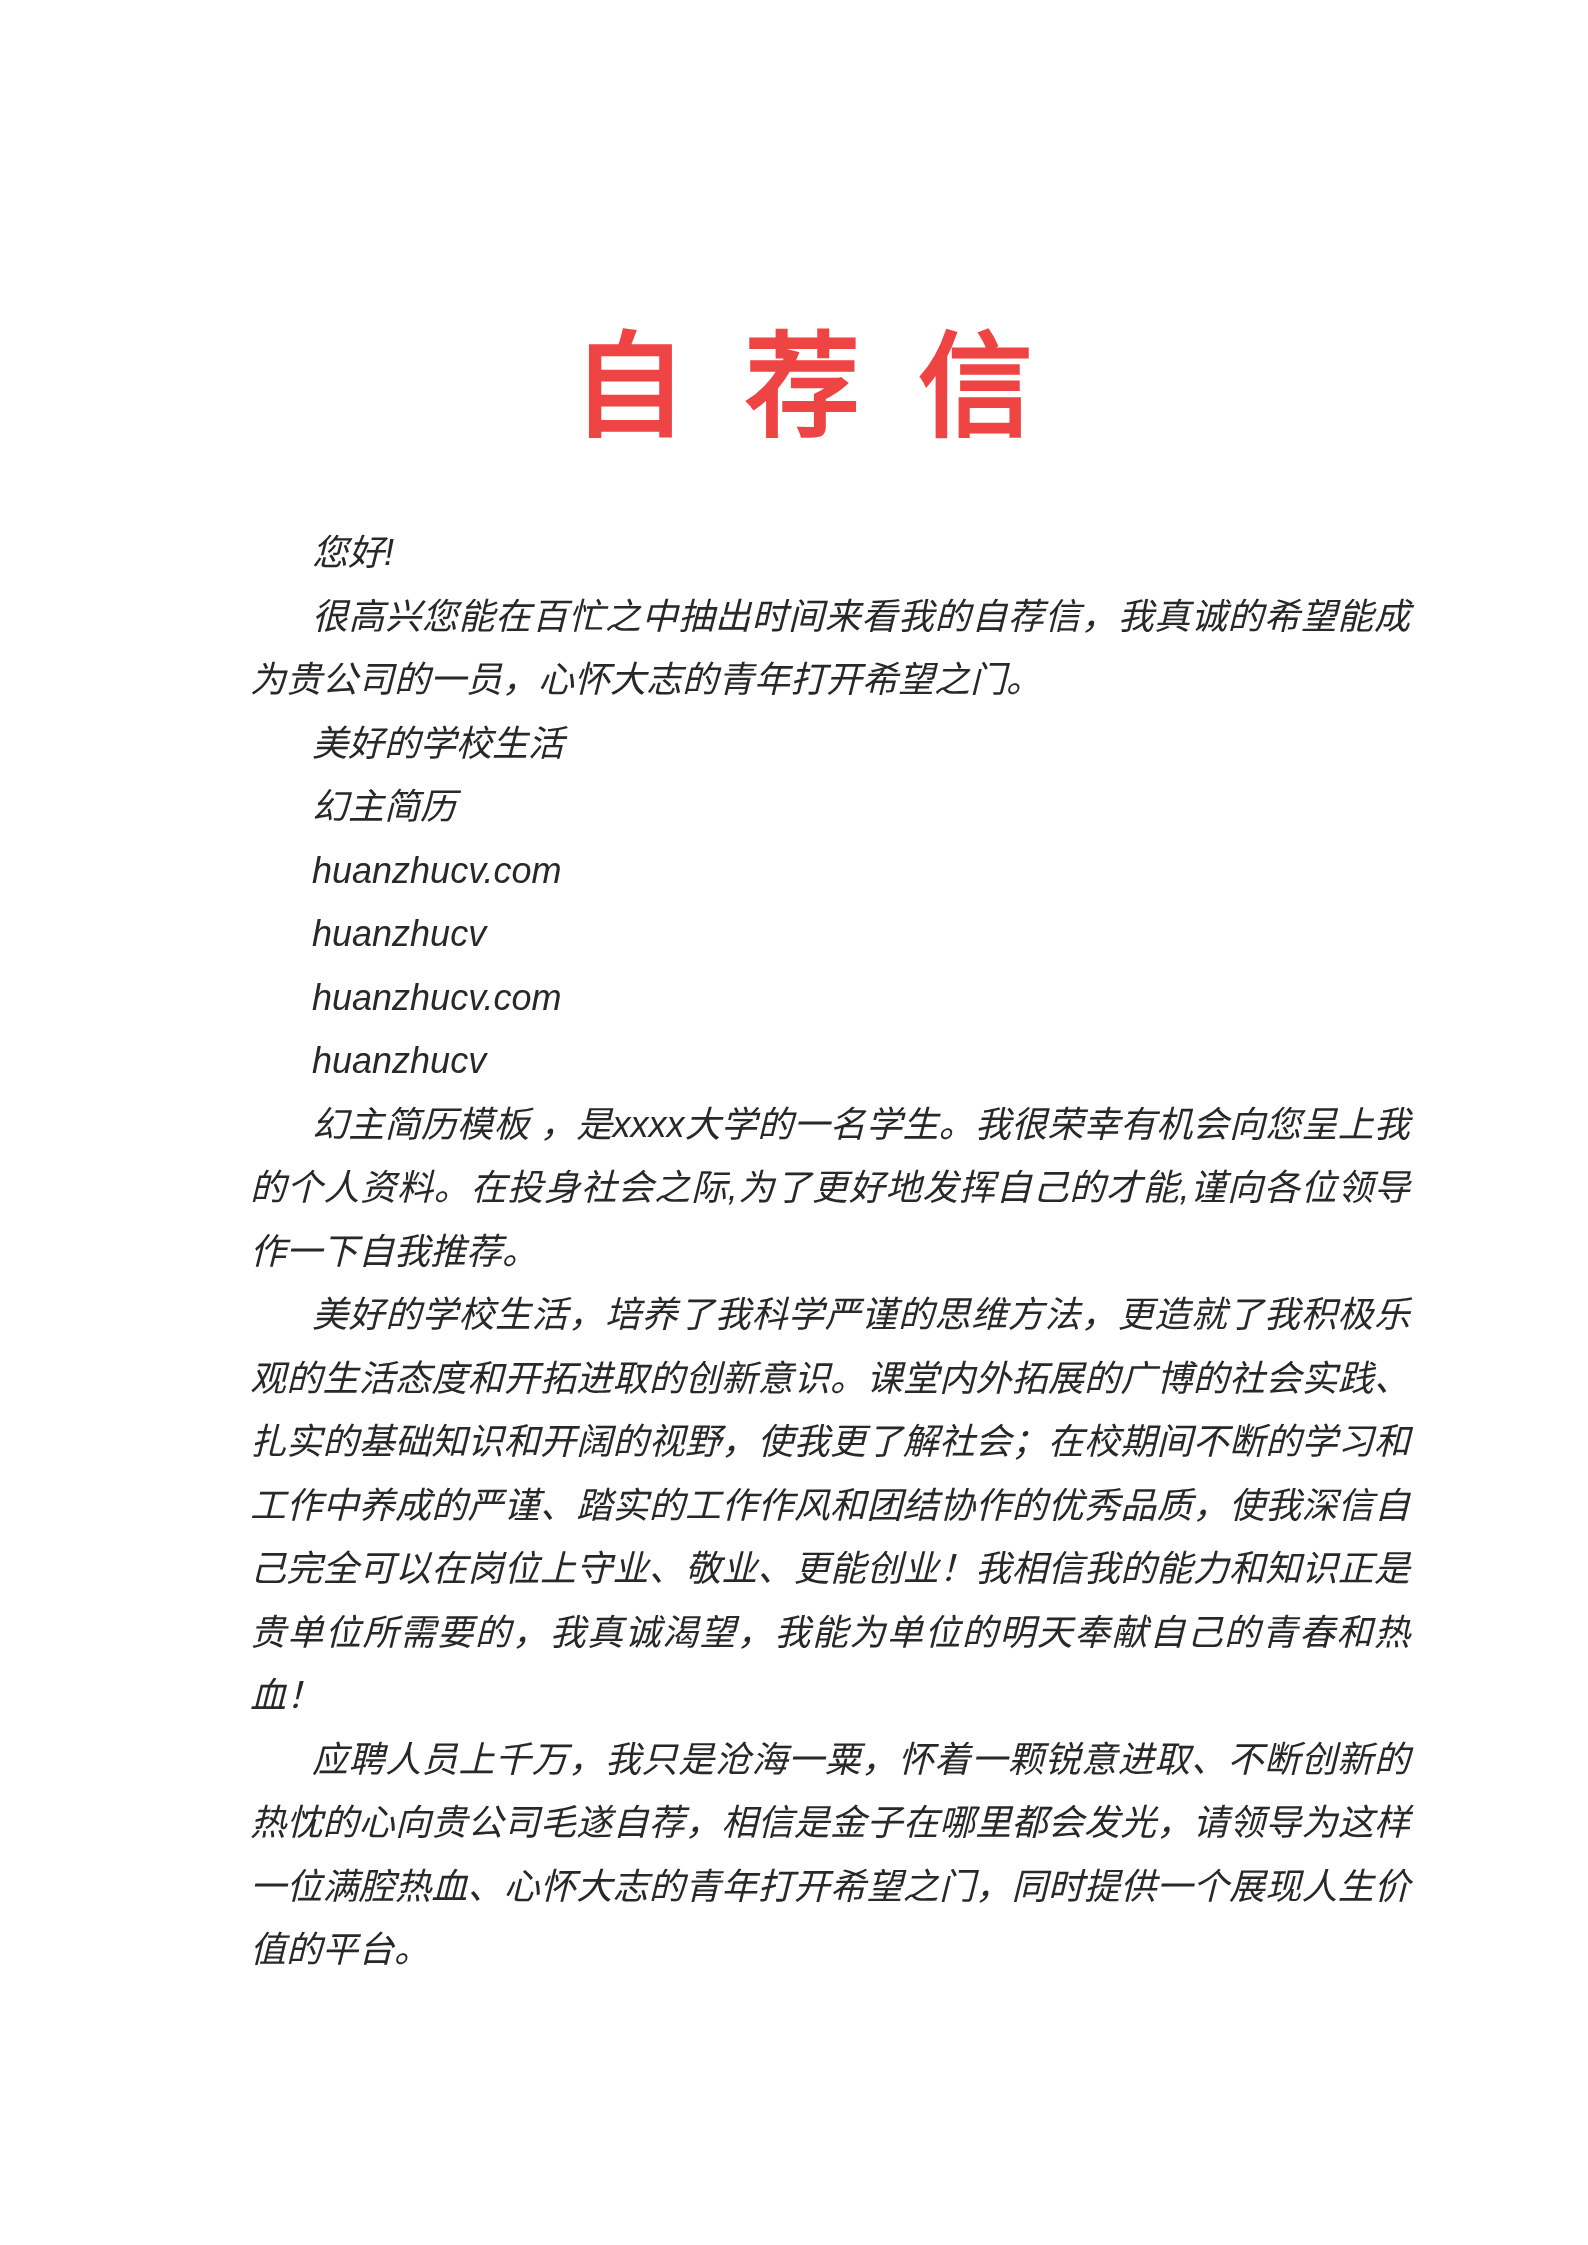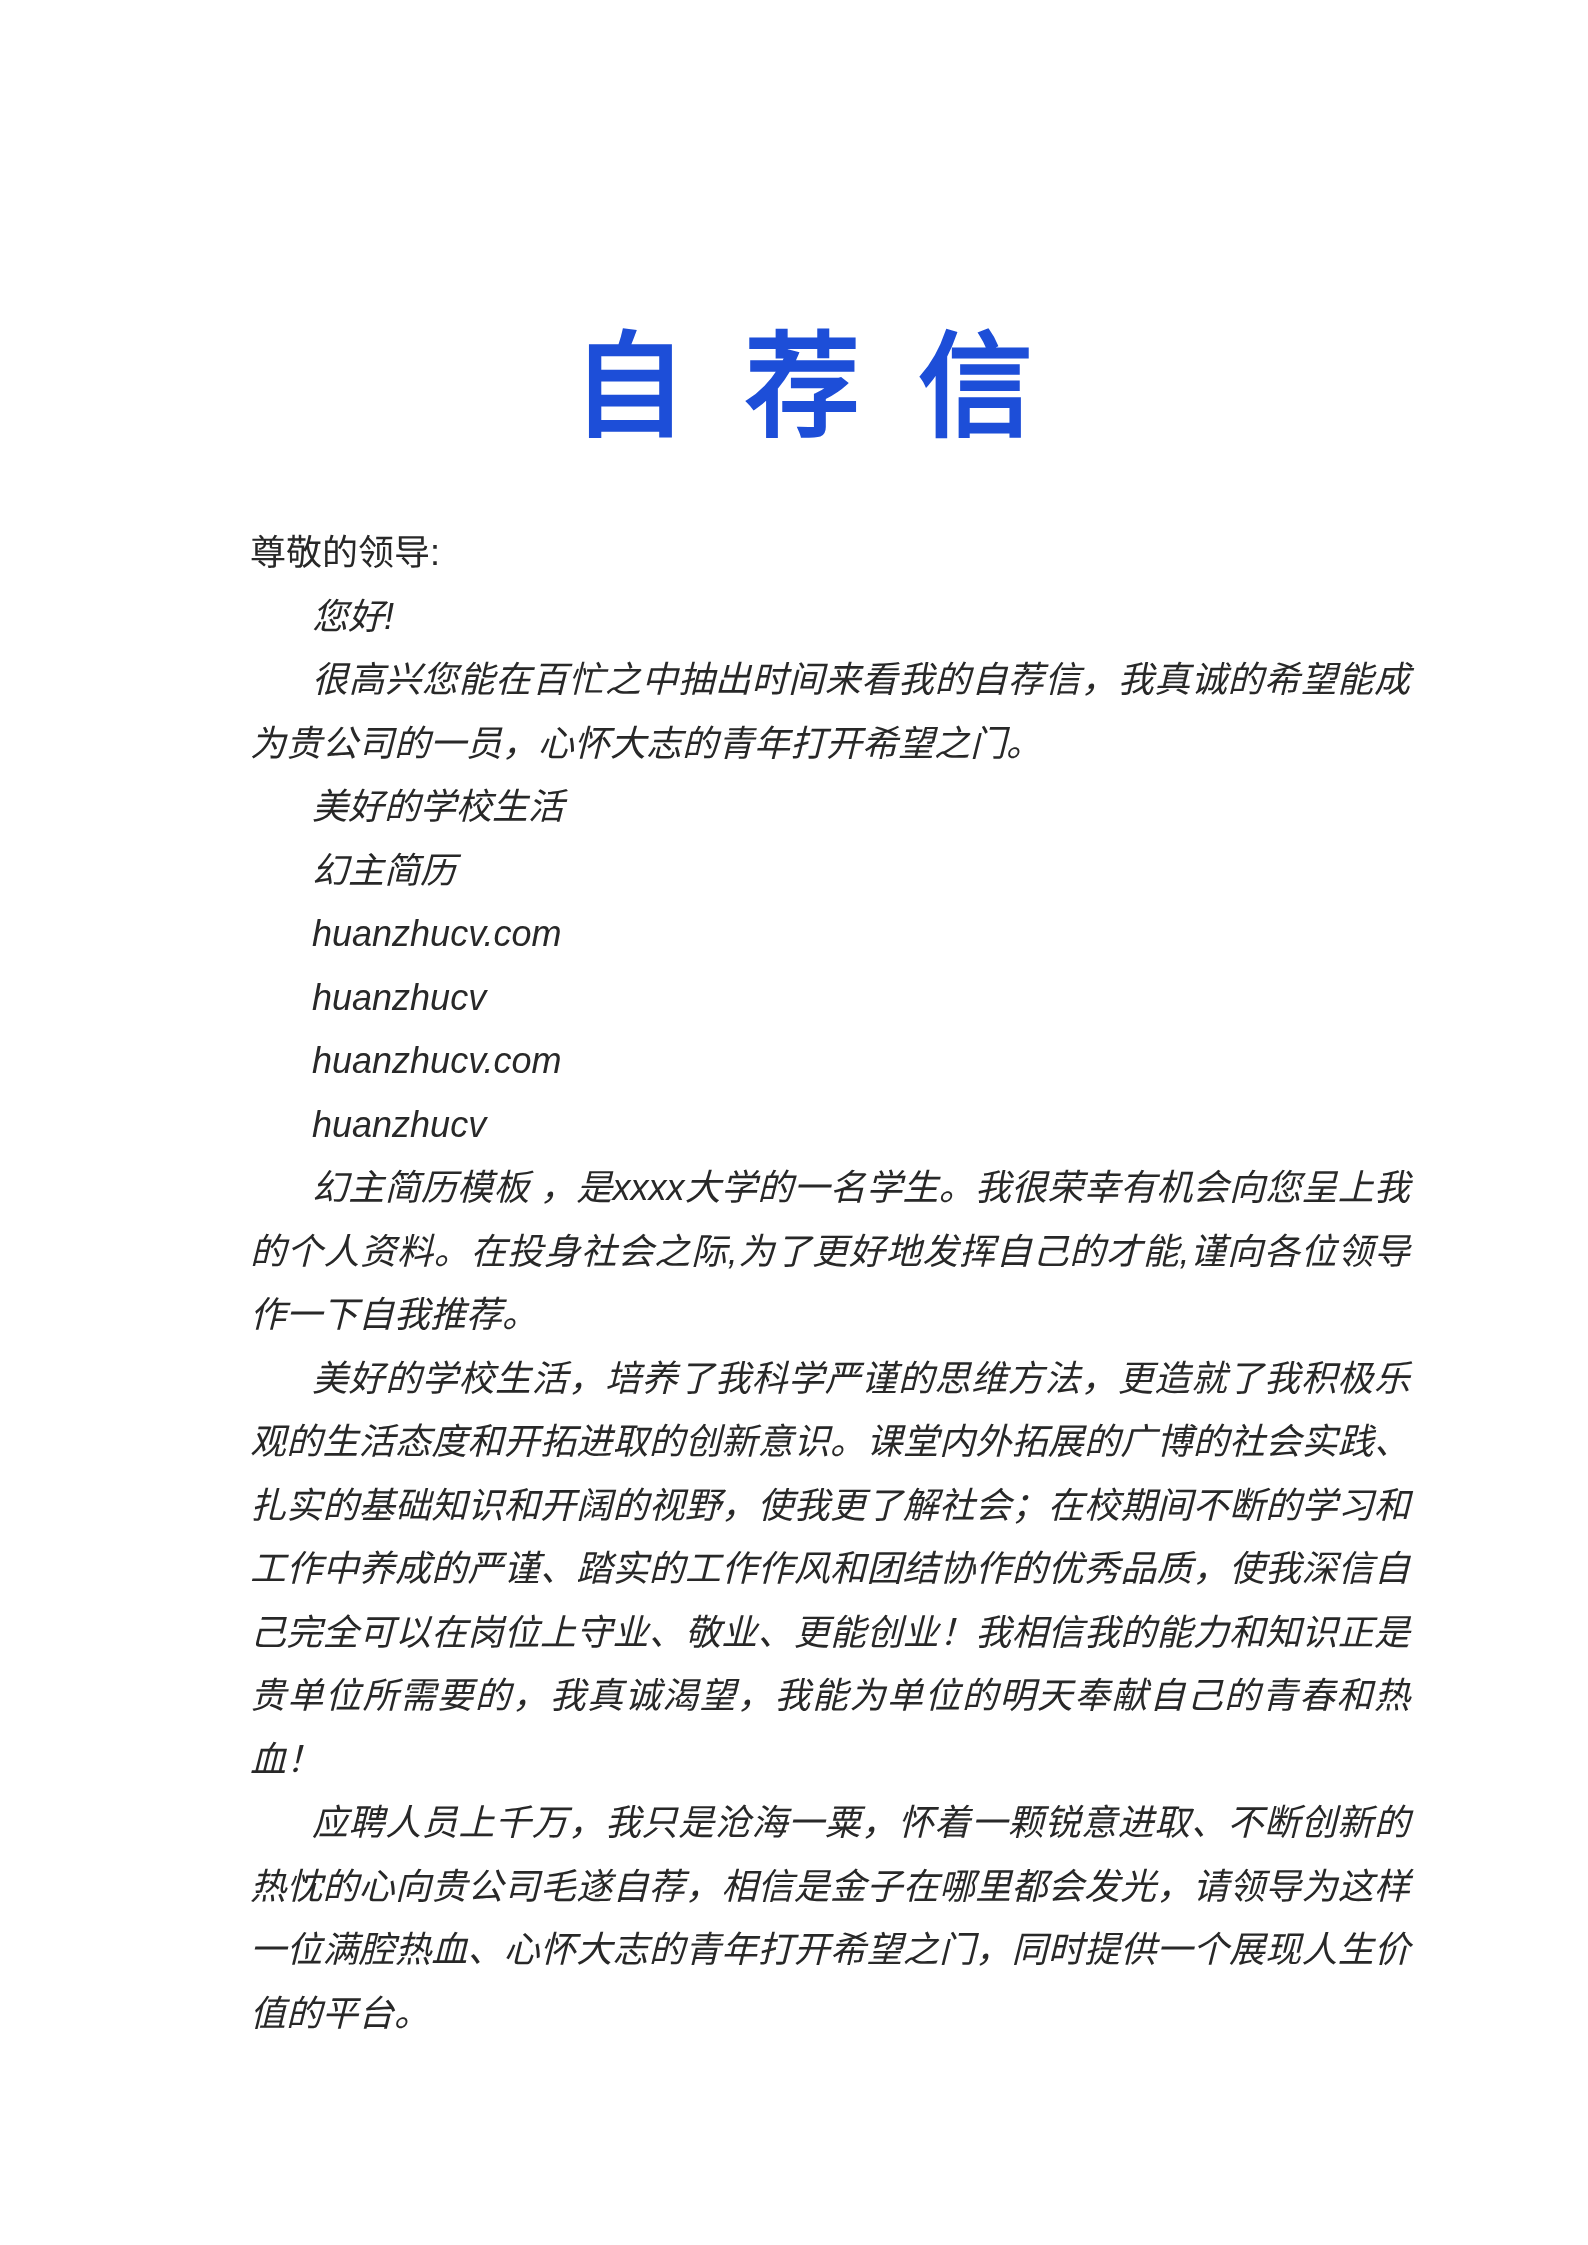--- a/index.html
+++ b/index.html
@@ -20,21 +20,21 @@
     top: 330px;
     left: 0;
     width: 100%;
     margin: 0;
     text-align: center;
     font-size: 115px;
     line-height: 1;
     font-weight: 900;
     letter-spacing: 13px;
     text-indent: 30px; 
-    color: #1d4ed8;
+    color: #ef4444;
     white-space: nowrap;
   }
   .letter-body {
     position: absolute;
     left: 250px;
     top: 521px;
     width: 1160px;
     font-size: 36px;
     line-height: 63.5px;
     color: #282828;
@@ -54,21 +54,20 @@
   }
 </style>
 </head>
 <body>
 
 <div class="page">
 
   <h1 class="title">自 荐 信</h1>
 
   <div class="letter-body">
-    <p>尊敬的领导:</p>
     <p class="indent">您好!</p>
     <p class="indent">很高兴您能在百忙之中抽出时间来看我的自荐信，我真诚的希望能成为贵公司的一员，心怀大志的青年打开希望之门。</p>
     <p class="indent">美好的学校生活</p>
     <p class="indent">幻主简历</p>
     <p class="indent">huanzhucv.com</p>
     <p class="indent">huanzhucv</p>
     <p class="indent">huanzhucv.com</p>
     <p class="indent">huanzhucv</p>
     <p class="indent">幻主简历模板 ，是xxxx大学的一名学生。我很荣幸有机会向您呈上我的个人资料。在投身社会之际,为了更好地发挥自己的才能,谨向各位领导作一下自我推荐。</p>
     <p class="indent">美好的学校生活，培养了我科学严谨的思维方法，更造就了我积极乐观的生活态度和开拓进取的创新意识。课堂内外拓展的广博的社会实践、扎实的基础知识和开阔的视野，使我更了解社会；在校期间不断的学习和工作中养成的严谨、踏实的工作作风和团结协作的优秀品质，使我深信自己完全可以在岗位上守业、敬业、更能创业！我相信我的能力和知识正是贵单位所需要的，我真诚渴望，我能为单位的明天奉献自己的青春和热血！</p>

